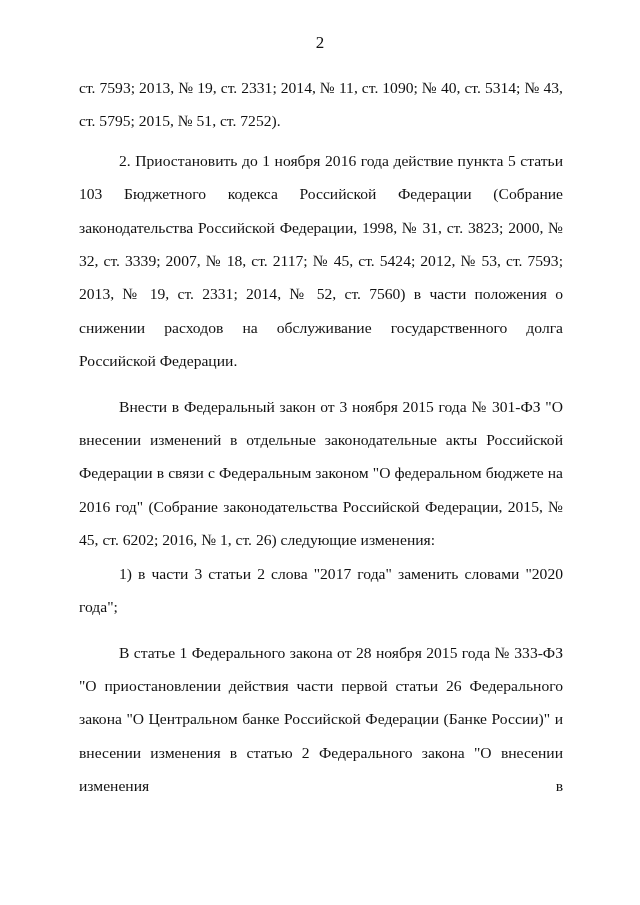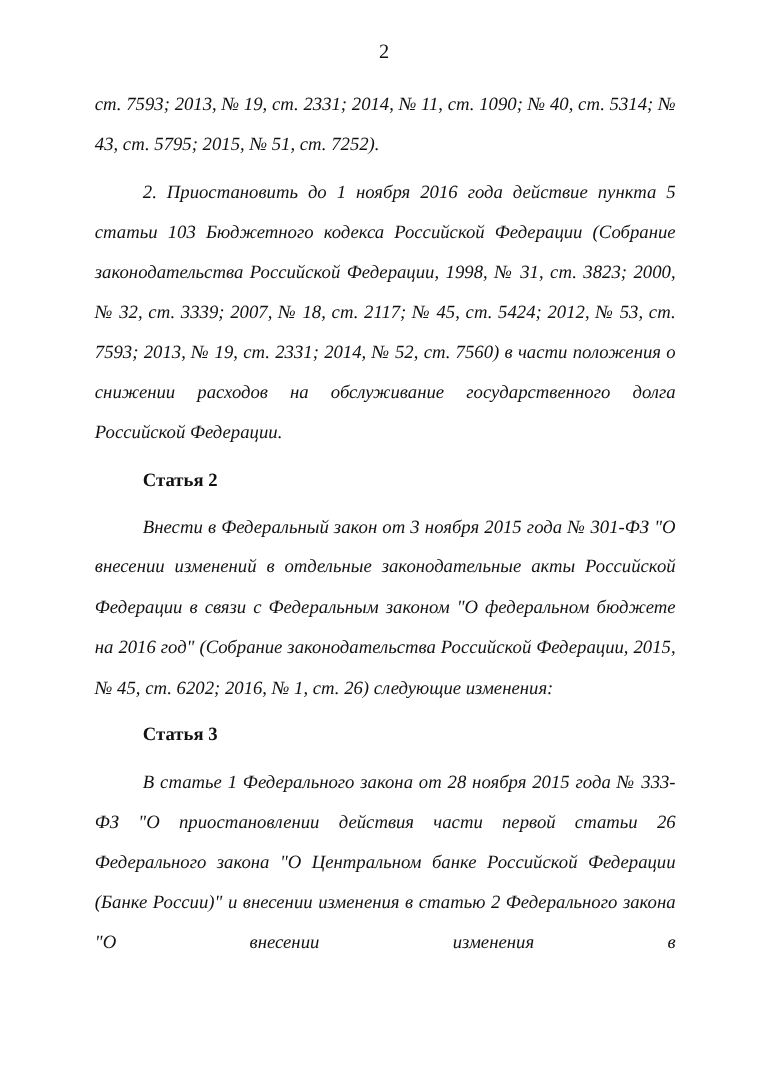--- a/index.html
+++ b/index.html
@@ -1,35 +1,34 @@
 <!DOCTYPE html>
 <html><head>
 <meta charset="utf-8">
 <style>
   html, body { margin: 0; padding: 0; background: #ffffff; }
   body { width: 640px; height: 905px; position: relative; overflow: hidden;
          font-family: "Liberation Serif", "DejaVu Serif", serif; color: #111; }
   .page-num { position: absolute; top: 33px; left: 0; width: 640px; text-align: center; font-size: 17px; }
   .content { position: absolute; left: 79px; width: 484px; top: 71px; font-size: 15.6px; line-height: 33.4px; }
-  .p { margin: 0; text-align: justify; font-style: italic; }
+  .p { margin: 0; text-align: justify; }
   .p.indent { text-indent: 40px; }
   .p.last-justify { text-align-last: justify; }
   .heading { margin: 0; padding-left: 40px; font-weight: bold; }
   .gap { height: 6px; }
 </style>
 </head>
 <body>
 
 <div class="page-num">2</div>
 
 <div class="content">
   <p class="p">ст. 7593; 2013, № 19, ст. 2331; 2014, № 11, ст. 1090; № 40, ст. 5314; №  43, ст. 5795; 2015, № 51, ст. 7252).</p>
   <div class="gap"></div>
   <p class="p indent">2. Приостановить до 1 ноября 2016 года действие пункта 5 статьи 103 Бюджетного кодекса Российской Федерации  (Собрание законодательства Российской Федерации, 1998, № 31, ст. 3823; 2000, № 32, ст. 3339; 2007, № 18, ст. 2117; № 45, ст. 5424; 2012, № 53, ст. 7593; 2013, № 19, ст. 2331; 2014, № 52, ст. 7560) в части положения о снижении расходов на обслуживание государственного долга Российской Федерации.</p>
   <div class="gap"></div>
-  <p class="heading">Статья 2</p>
   <div class="gap"></div>
   <p class="p indent">Внести в Федеральный закон от 3 ноября 2015 года № 301-ФЗ "О внесении изменений в отдельные законодательные акты Российской Федерации в связи с Федеральным законом "О федеральном бюджете на 2016 год" (Собрание законодательства Российской Федерации, 2015, № 45, ст. 6202; 2016, № 1, ст. 26) следующие изменения:</p>
+  <p class="p indent">1) в части 3 статьи 2 слова "2017 года" заменить словами "2020 года";</p>
   <div class="gap"></div>
-  <p class="heading">Статья 3</p>
   <div class="gap"></div>
   <p class="p indent last-justify">В статье 1 Федерального закона от 28 ноября 2015 года № 333-ФЗ "О приостановлении действия части первой статьи 26 Федерального закона "О Центральном банке Российской Федерации (Банке России)" и внесении изменения в статью 2 Федерального закона "О внесении изменения в</p>
 </div>
 
 </body></html>

